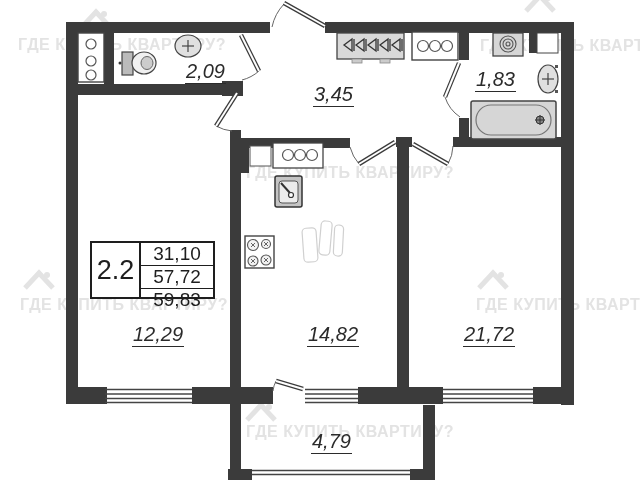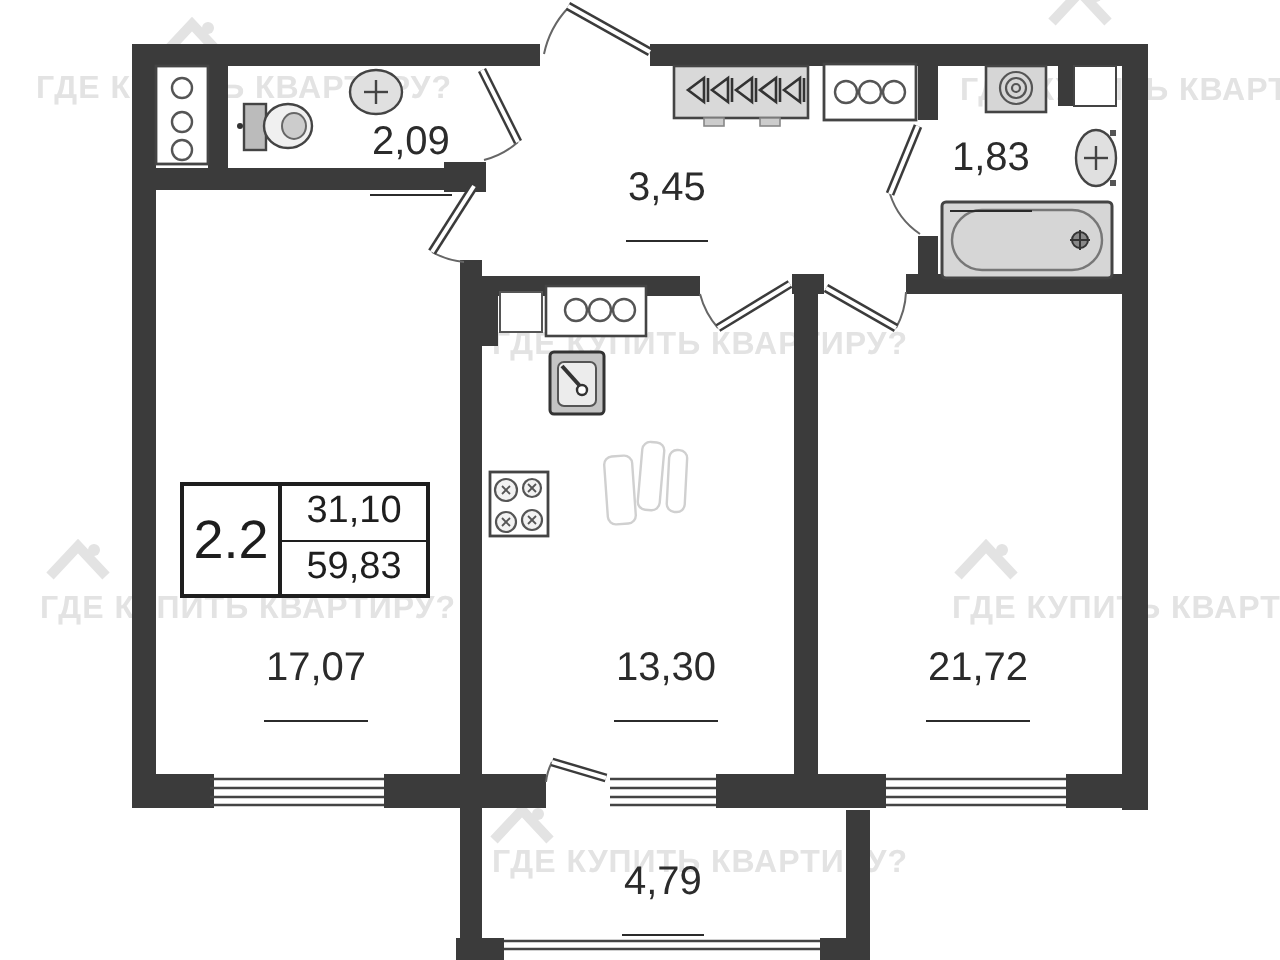--- a/index.html
+++ b/index.html
@@ -7,22 +7,23 @@
     position:relative;width:640px;height:480px;background:#ffffff;
     overflow:hidden;font-family:"Liberation Sans","DejaVu Sans",sans-serif;
   }
   #plan-svg{position:absolute;left:0;top:0;}
   .wm{
     position:absolute;color:#e3e3e3;font-weight:bold;font-size:16px;
     letter-spacing:0.5px;white-space:nowrap;user-select:none;
   }
   .area-label{
     position:absolute;color:#2b2b2b;font-size:20px;
-    border-bottom:1.5px solid #2b2b2b;padding:0 1px 15px 1px;line-height:1.05;
+    border-bottom:1.5px solid #2b2b2b;padding:0 1px 1px 1px;line-height:1.05;
     white-space:nowrap;
+    font-style:italic;
   }
   #info-table{
     position:absolute;left:90px;top:241px;width:125px;height:58px;
     background:#fff;border:2px solid #1e1e1e;box-sizing:border-box;
     display:flex;
     justify-content:center;
   }
   #unit-cell{
     width:47px;border-right:2px solid #1e1e1e;display:flex;
     align-items:center;justify-content:center;font-size:27px;color:#1e1e1e;
@@ -254,26 +255,27 @@
     <g fill="none" stroke="#d0d0d0" stroke-width="1.2">
       <rect x="303" y="228" width="14" height="34" rx="4" transform="rotate(-4 310 245)"></rect>
       <rect x="320" y="221" width="11" height="34" rx="4" transform="rotate(5 325 238)"></rect>
       <rect x="334" y="225" width="9" height="31" rx="4" transform="rotate(3 338 240)"></rect>
     </g>
   </svg>
 
   <div class="area-label" style="left:185px;top:61px">2,09</div>
   <div class="area-label" style="left:313px;top:84px">3,45</div>
   <div class="area-label" style="left:475px;top:69px">1,83</div>
-  <div class="area-label" style="left:132px;top:324px">17,07</div>
-  <div class="area-label" style="left:307px;top:324px">13,30</div>
+  <div class="area-label" style="left:132px;top:324px">12,29</div>
+  <div class="area-label" style="left:307px;top:324px">14,82</div>
   <div class="area-label" style="left:463px;top:324px">21,72</div>
   <div class="area-label" style="left:311px;top:431px">4,79</div>
 
   <div id="info-table">
     <div id="unit-cell">2.2</div>
     <div id="area-rows">
       <div class="area-row">31,10</div>
+      <div class="area-row">57,72</div>
       <div class="area-row">59,83</div>
     </div>
   </div>
 
 </div>
 
 </body></html>

